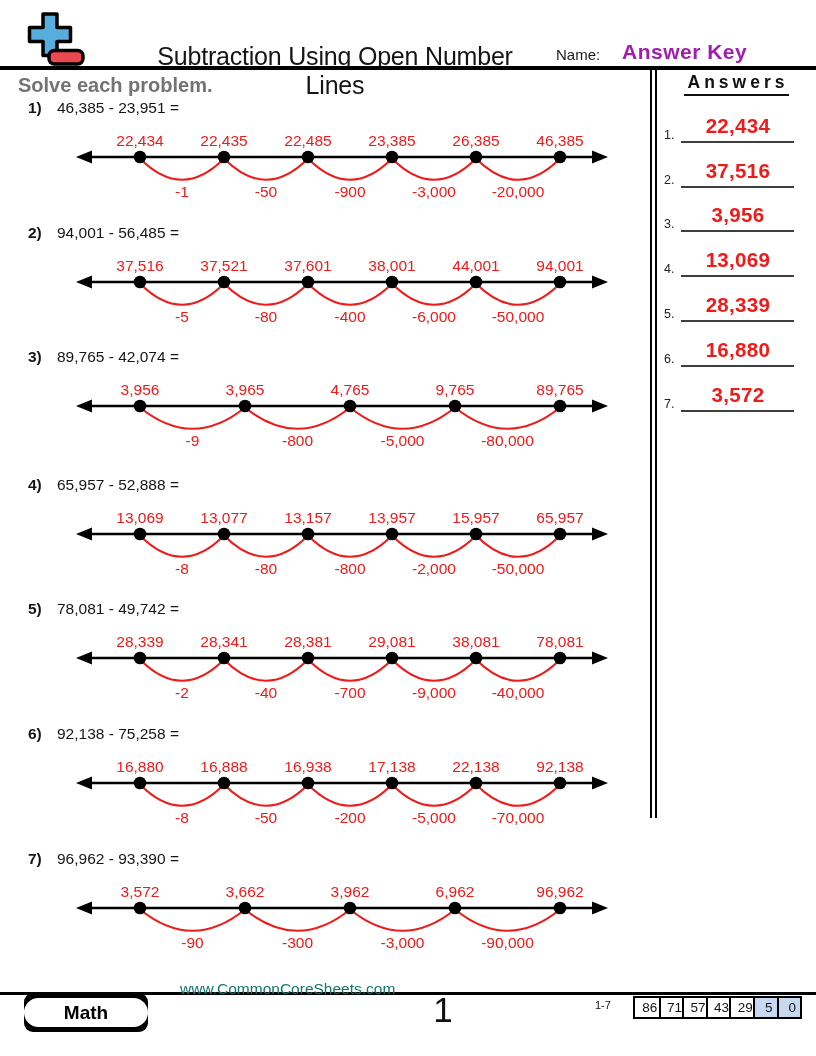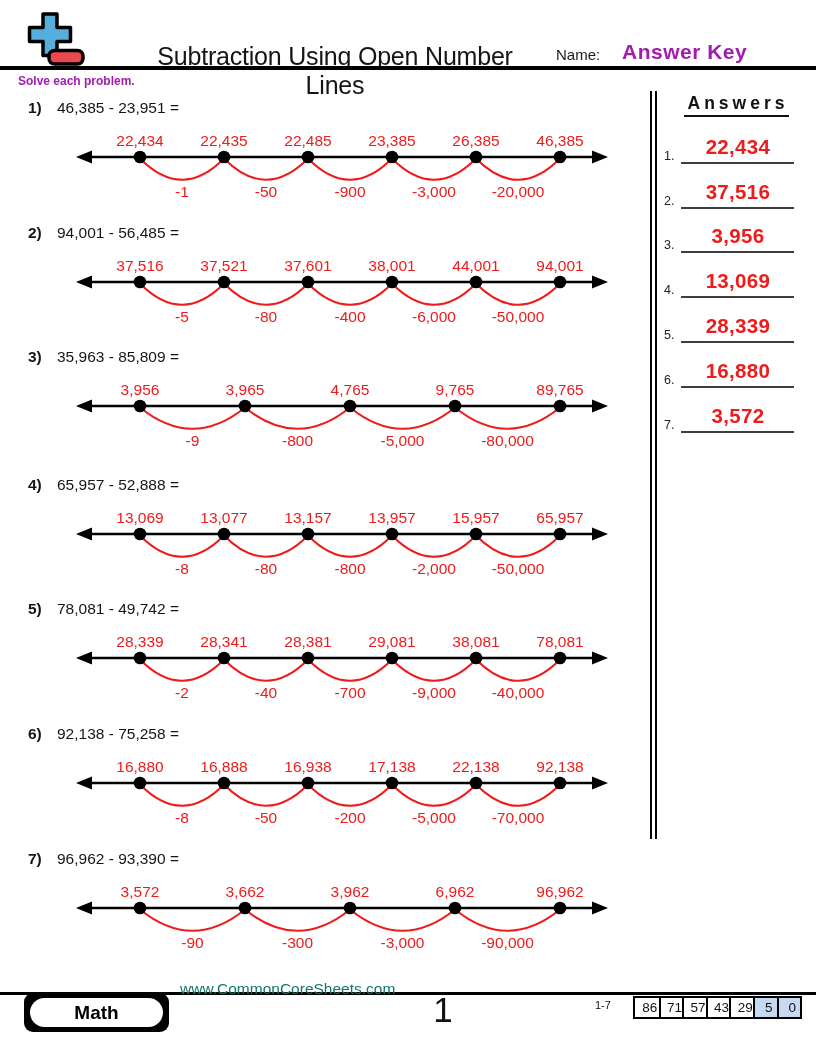--- a/index.html
+++ b/index.html
@@ -10,45 +10,45 @@
   }
   
   .logo { position:absolute; left:16px; top:11px; }
   .page-title { position:absolute; left:130px; top:42px; width:410px; text-align:center;
     font-size:25px; letter-spacing:-0.2px; color:#151515; }
   .name-label { position:absolute; left:556px; top:46px; font-size:15px; color:#1a1a1a; }
   .answer-key { position:absolute; left:622px; top:40px; width:190px;
     font-size:21px; font-weight:bold; letter-spacing:0.5px; }
   .header-rule { position:absolute; left:0; top:66px; width:816px; height:4px; background:#000; }
   
-  .instructions { position:absolute; left:18px; top:74px; font-size:12px; font-weight:bold; color:#a21caf; }
+  .instructions { position:absolute; left:18px; top:74px; font-size:20px; font-weight:bold; color:#737373; }
   .problem-block { position:absolute; left:20px; width:615px; }
   .problem-head { display:flex; margin-left:8px; font-size:15.5px; color:#151515; }
   .problem-num { font-weight:bold; width:24px; }
   .problem-eq { margin-left:5px; }
   .nl-wrap { margin-left:52px; margin-top:10px; }
   .nl-label, .nl-jump { font-size:15.5px; text-anchor:middle; font-family:"Liberation Sans",sans-serif; }
   .nl-line { stroke:#000; stroke-width:2.6px; }
   .nl-arrow { fill:#000; }
   .nl-dot { fill:#000; }
   .nl-arc { fill:none; stroke-width:2.1px; }
   
   .answers-col { position:absolute; left:650px; top:70px; width:166px; height:748px;
-    border-left:7px double #000;margin-top:21px; }
+    border-left:7px double #000; }
   .answers-heading { text-align:center; margin-top:2px; }
   .answers-heading span { display:inline-block; font-size:17.5px; font-weight:bold;
     letter-spacing:4px; border-bottom:2.5px solid #111; padding:0 1px 1px 4px; }
   #answers-list { position:absolute; left:0; top:28px; width:100%; }
   .answer-row { height:44.8px; display:flex; align-items:flex-end; padding-left:7px; }
   .answer-num { font-size:12.5px; color:#222; margin-right:7px; padding-bottom:1px; }
   .answer-line { width:113px; border-bottom:2px solid #3e3e3e; text-align:center; padding-bottom:3px; }
   .answer-value { font-size:20.5px; font-weight:bold; letter-spacing:0.3px; }
   
   .footer-rule { position:absolute; left:0; top:992px; width:816px; height:2.5px; background:#000; }
-  .badge { position:absolute; left:24px; top:993px; width:145px; height:39px;
+  .badge { position:absolute; left:24px; top:993px; width:124px; height:39px;
     background:#000; border-radius:9px; display:flex; align-items:center; justify-content:center; }
   .badge-pill { display:block; width:133px; height:29px; background:#fff; border-radius:15px;
     text-align:center; line-height:29px; font-size:19px; font-weight:bold; color:#000; }
   .website { position:absolute; left:180px; top:980px; font-size:15.5px; color:#0f766e; }
   .page-num { position:absolute; left:408px; top:990px; width:70px; text-align:center;
     font-size:35px; color:#111; }
   .score-label { position:absolute; left:595px; top:999px; font-size:11px; color:#111; }
   .score-grid { position:absolute; left:633px; top:996px; display:flex; border:2px solid #000; background:#fff; }
   .score-cell { width:23.6px; height:19px; line-height:19px; text-align:center;
     font-size:13.5px; border-left:2px solid #000;padding-left:6px; }
@@ -133,21 +133,21 @@
             <text x="320" y="19" class="nl-label" fill="#ee1b1b">38,001</text>
             <circle cx="404" cy="30" r="6.3" class="nl-dot"></circle>
             <text x="404" y="19" class="nl-label" fill="#ee1b1b">44,001</text>
             <circle cx="488" cy="30" r="6.3" class="nl-dot"></circle>
             <text x="488" y="19" class="nl-label" fill="#ee1b1b">94,001</text>
           </svg></div>
       </div>
       <div class="problem-block" style="top: 348px;">
         <div class="problem-head">
           <span class="problem-num">3)</span>
-          <span class="problem-eq">35,963 - 85,809 =</span>
+          <span class="problem-eq">89,765 - 42,074 =</span>
         </div>
         <div class="nl-wrap"><svg width="540" height="80" viewBox="0 0 540 80" overflow="visible">
             <line x1="16" y1="30" x2="524" y2="30" class="nl-line"></line>
             <polygon points="4,30 20,23.5 20,36.5" class="nl-arrow"></polygon>
             <polygon points="536,30 520,23.5 520,36.5" class="nl-arrow"></polygon>
             <path d="M 68,31.5 Q 120.5,74 173,31.5" class="nl-arc" stroke="#ee1b1b"></path>
             <text x="120.5" y="70" class="nl-jump" fill="#ee1b1b">-9</text>
             <path d="M 173,31.5 Q 225.5,74 278,31.5" class="nl-arc" stroke="#ee1b1b"></path>
             <text x="225.5" y="70" class="nl-jump" fill="#ee1b1b">-800</text>
             <path d="M 278,31.5 Q 330.5,74 383,31.5" class="nl-arc" stroke="#ee1b1b"></path>

